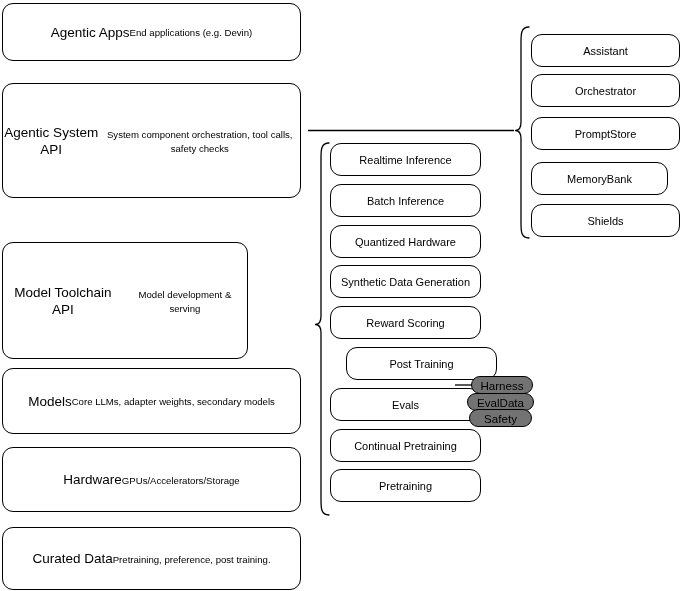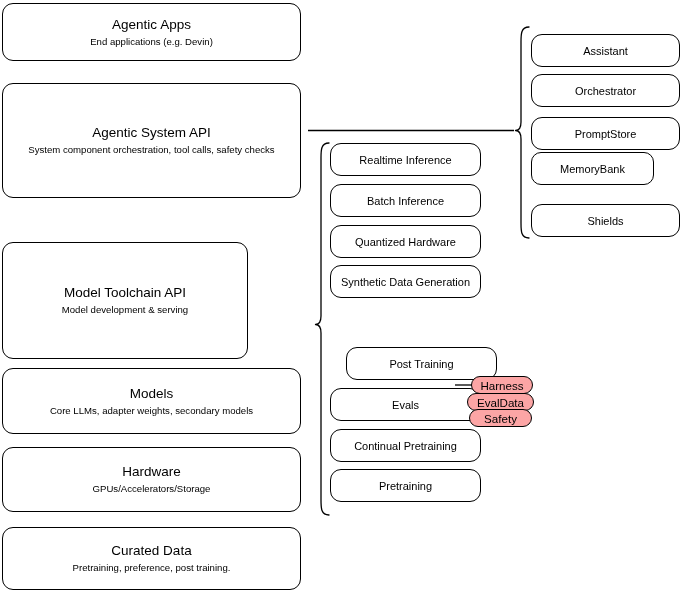--- a/index.html
+++ b/index.html
@@ -18,21 +18,21 @@
     overflow: hidden;
     background: #ffffff;
   }
   .node {
     position: absolute;
     box-sizing: border-box;
     border: 1.3px solid #000000;
     border-radius: 11px;
     background: #ffffff;
     display: flex;
-    flex-direction: column;
+    flex-direction: row;
     align-items: center;
     justify-content: center;
     text-align: center;
   }
   .layer-title {
     font-size: 13.5px;
     line-height: 17px;
     color: #000000;
   }
   .layer-sub {
@@ -43,21 +43,21 @@
   }
   .pill-label {
     font-size: 11px;
     line-height: 16px;
   }
   .mini {
     position: absolute;
     box-sizing: border-box;
     border: 1.3px solid #000000;
     border-radius: 10px;
-    background: #fca5a5;
+    background: #737373;
     display: flex;
     align-items: center;
     justify-content: center;
     font-size: 11.6px;
     z-index: 5;
   }
   svg.overlay {
     position: absolute;
     left: 0;
     top: 0;
@@ -121,20 +121,23 @@
   </div>
   <div class="node" style="left:330px; top:184px; width:151px; height:33px;">
     <div class="pill-label">Batch Inference</div>
   </div>
   <div class="node" style="left:330px; top:225px; width:151px; height:33px;">
     <div class="pill-label">Quantized Hardware</div>
   </div>
   <div class="node" style="left:330px; top:265px; width:151px; height:33px;">
     <div class="pill-label">Synthetic Data Generation</div>
   </div>
+  <div class="node" style="left:330px; top:306px; width:151px; height:33px;">
+    <div class="pill-label">Reward Scoring</div>
+  </div>
   <div class="node" style="left:346px; top:347px; width:151px; height:33px;">
     <div class="pill-label">Post Training</div>
   </div>
   <div class="node" style="left:330px; top:388px; width:151px; height:33px;">
     <div class="pill-label">Evals</div>
   </div>
   <div class="node" style="left:330px; top:429px; width:151px; height:33px;">
     <div class="pill-label">Continual Pretraining</div>
   </div>
   <div class="node" style="left:330px; top:469px; width:151px; height:33px;">
@@ -153,20 +156,20 @@
 
   <div class="node" style="left:531px; top:34px; width:149px; height:33px;">
     <div class="pill-label">Assistant</div>
   </div>
   <div class="node" style="left:531px; top:74px; width:149px; height:33px;">
     <div class="pill-label">Orchestrator</div>
   </div>
   <div class="node" style="left:531px; top:117px; width:149px; height:33px;">
     <div class="pill-label">PromptStore</div>
   </div>
-  <div class="node" style="left:531px; top:152px; width:123px; height:33px;border-radius:10px;">
+  <div class="node" style="left:531px; top:162px; width:137px; height:33px;">
     <div class="pill-label">MemoryBank</div>
   </div>
   <div class="node" style="left:531px; top:204px; width:149px; height:33px;">
     <div class="pill-label">Shields</div>
   </div>
 
 </div>
 
 </body></html>

